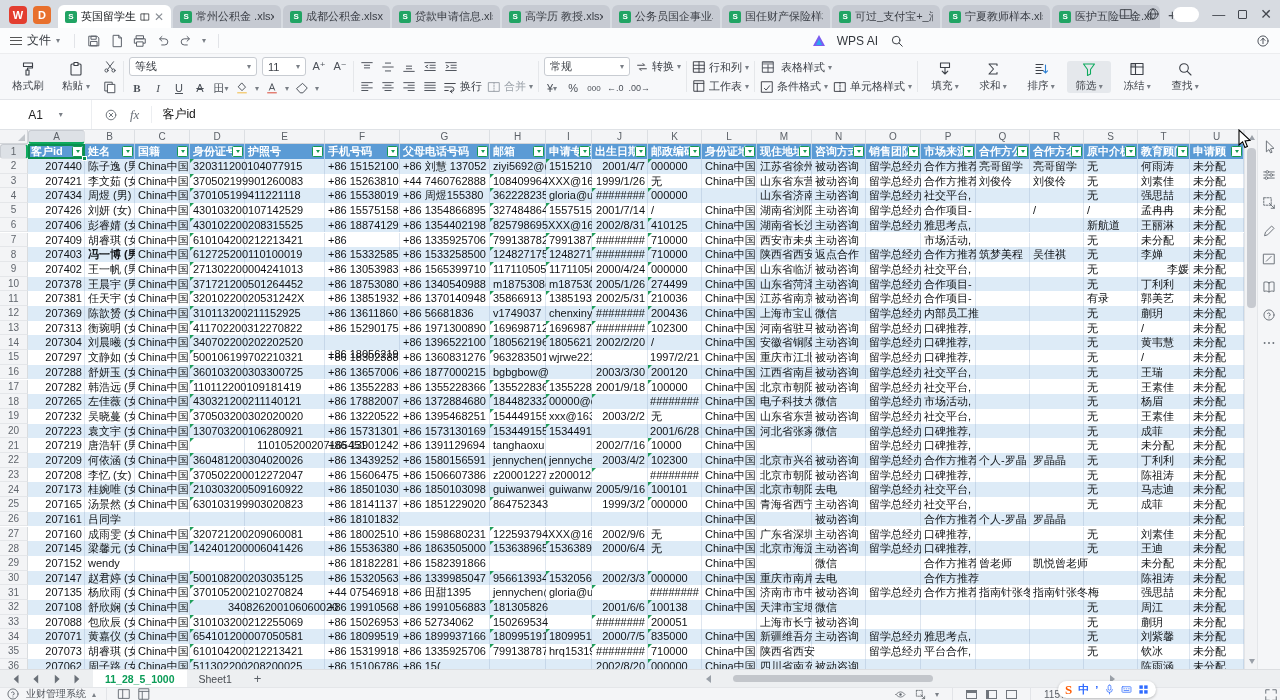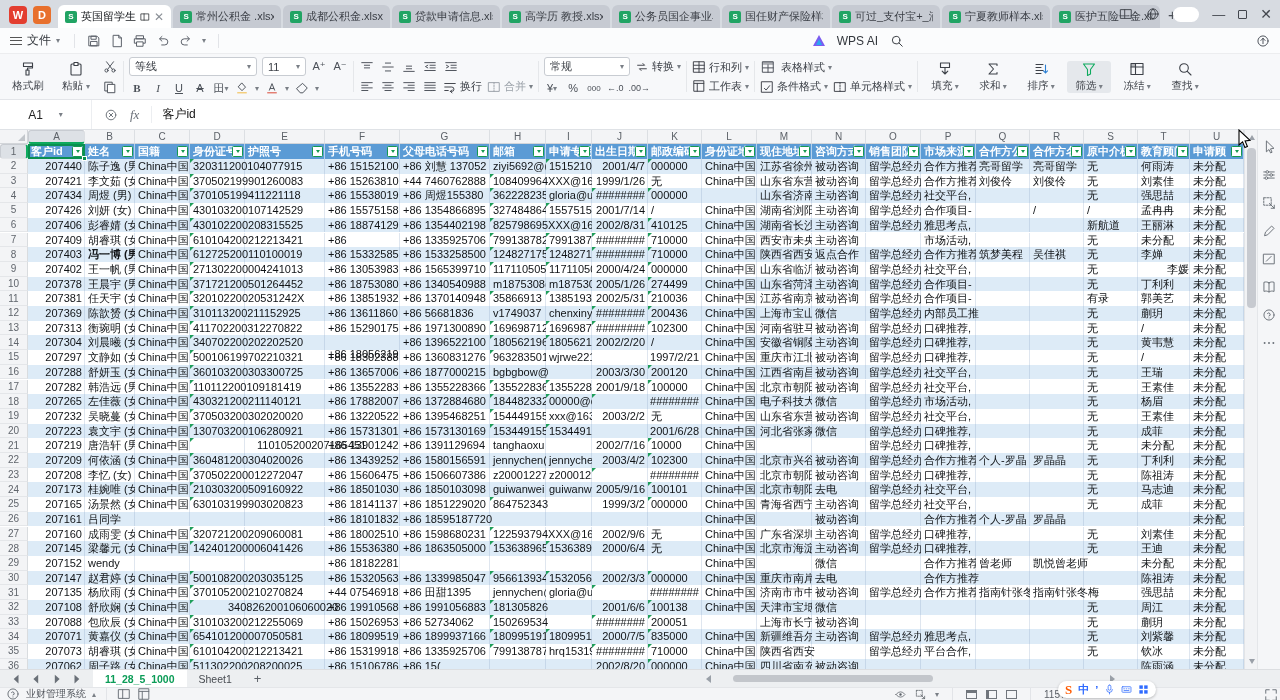--- a/index.html
+++ b/index.html
@@ -1785,21 +1785,20 @@
         <div class="bgc" style="left: 866px; width: 55px;"></div>
         <div class="bgc" style="left: 921px; width: 55px;"></div>
         <div class="bgc" style="left: 976px; width: 54px;"></div>
         <div class="bgc" style="left: 1030px; width: 54px;"></div>
         <div class="bgc" style="left: 1084px; width: 54px;"></div>
         <div class="bgc" style="left: 1138px; width: 52px;"></div>
         <div class="bgc" style="left: 1190px; width: 54px;"></div>
         <div class="cval num" style="left: 28px; width: 57px;">207161</div>
         <div class="cval" style="left: 85px; width: 240px;">吕同学</div>
         <div class="cval" style="left: 325px; width: 75px;">+86 18101832</div>
-        <div class="cval" style="left: 400px; width: 302px;">+86 18595187720</div>
         <div class="cval" style="left: 702px; width: 110px;">China中国</div>
         <div class="cval" style="left: 812px; width: 109px;">被动咨询</div>
         <div class="cval" style="left: 921px; width: 55px;">合作方推荐</div>
         <div class="cval" style="left: 976px; width: 54px;">个人-罗晶</div>
         <div class="cval" style="left: 1030px; width: 160px;">罗晶晶</div>
         <div class="cval" style="left: 1190px; width: 54px;">未分配</div>
         <div class="rnum">26</div>
       </div>
       <div class="drow" style="top: 396.5px;">
         <div class="bgc" style="left: 28px; width: 57px;"></div>
@@ -1908,20 +1907,21 @@
         <div class="bgc" style="left: 866px; width: 55px;"></div>
         <div class="bgc" style="left: 921px; width: 55px;"></div>
         <div class="bgc" style="left: 976px; width: 54px;"></div>
         <div class="bgc" style="left: 1030px; width: 54px;"></div>
         <div class="bgc" style="left: 1084px; width: 54px;"></div>
         <div class="bgc" style="left: 1138px; width: 52px;"></div>
         <div class="bgc" style="left: 1190px; width: 54px;"></div>
         <div class="cval num" style="left: 28px; width: 57px;">207152</div>
         <div class="cval" style="left: 85px; width: 240px;">wendy</div>
         <div class="cval" style="left: 325px; width: 75px;">+86 18182281</div>
+        <div class="cval" style="left: 400px; width: 302px;">+86 1582391866</div>
         <div class="cval" style="left: 702px; width: 110px;">China中国</div>
         <div class="cval" style="left: 812px; width: 109px;">微信</div>
         <div class="cval" style="left: 921px; width: 55px;">合作方推荐</div>
         <div class="cval" style="left: 976px; width: 54px;">曾老师</div>
         <div class="cval" style="left: 1030px; width: 108px;">凯悦曾老师</div>
         <div class="cval" style="left: 1138px; width: 52px;">未分配</div>
         <div class="cval" style="left: 1190px; width: 54px;">未分配</div>
         <div class="rnum">29</div>
       </div>
       <div class="drow band" style="top: 440.6px;">

